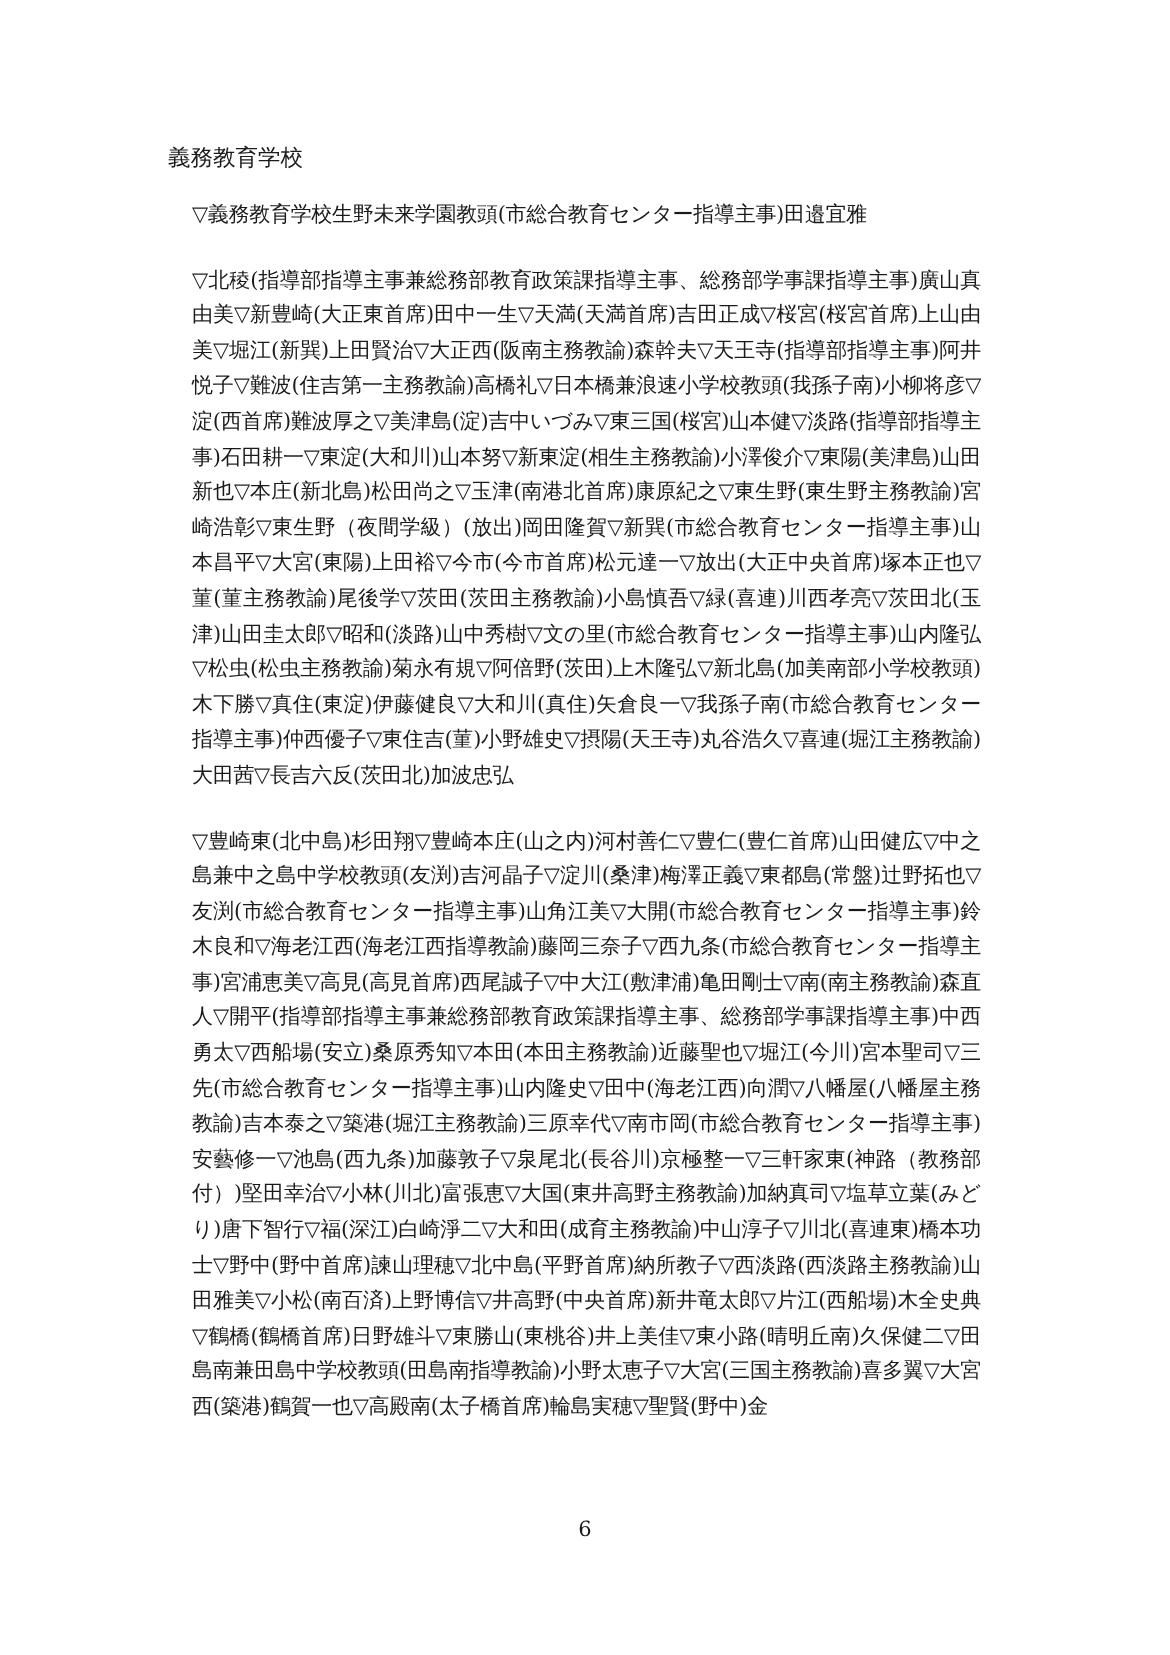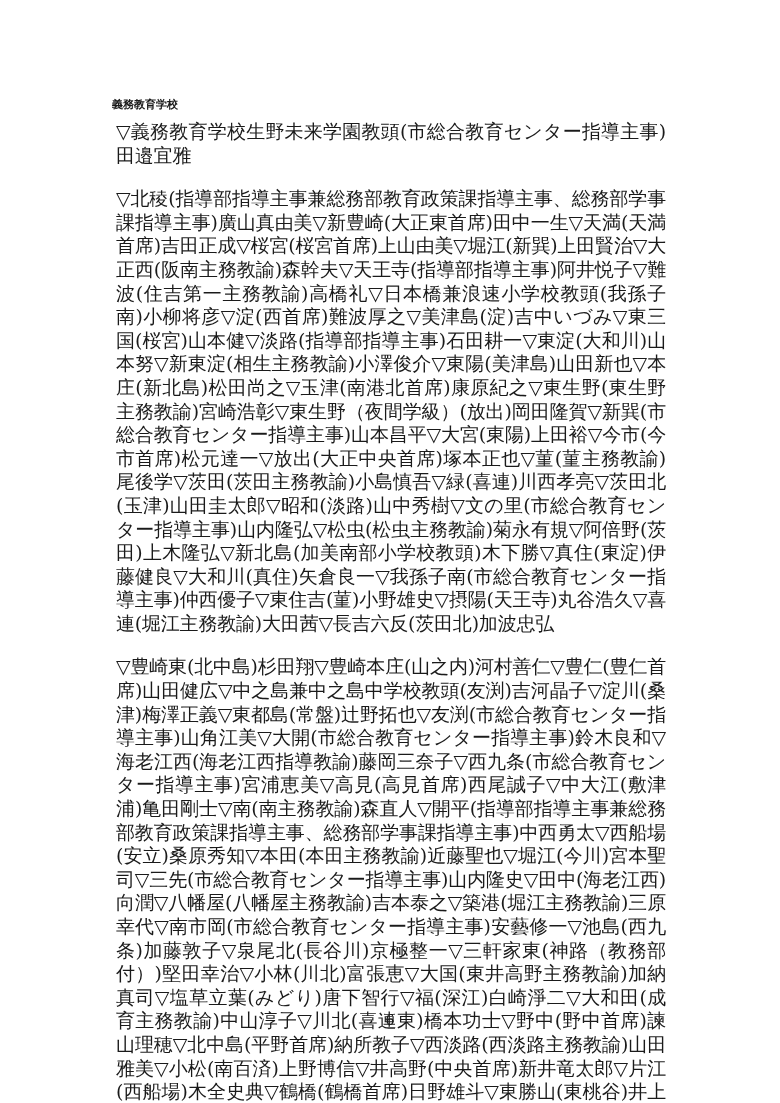--- a/index.html
+++ b/index.html
@@ -5,24 +5,24 @@
     html, body { margin: 0; padding: 0; background: #ffffff; }
     body {
       width: 780px; height: 1103px; position: relative; overflow: hidden;
       font-family: "DejaVu Serif", "Liberation Serif", serif;
       color: #1a1a1a;
     }
     .page { position: absolute; left: 112px; top: 94px; width: 558px; }
     .section { margin-bottom: 20px; }
     .section-title {
       font-family: "DejaVu Sans", "Liberation Sans", sans-serif;
-      font-weight: bold; font-size: 11px; line-height: 22px; margin: 0 0 2px 0;
+      font-weight: normal; font-size: 15px; line-height: 22px; margin: 0 0 2px 0;
     }
     .section-body {
-      font-size: 19px; line-height: 23.6px; margin: 4px;
+      font-size: 14px; line-height: 23.6px; margin: 16px;
       text-align: justify; word-break: break-all; letter-spacing: -0.2px;
     }
     .page-number {
       position: absolute; top: 1012px; left: 0; width: 780px;
       text-align: center; font-size: 14px;
     }
   </style>
 </head>
 <body>
 

